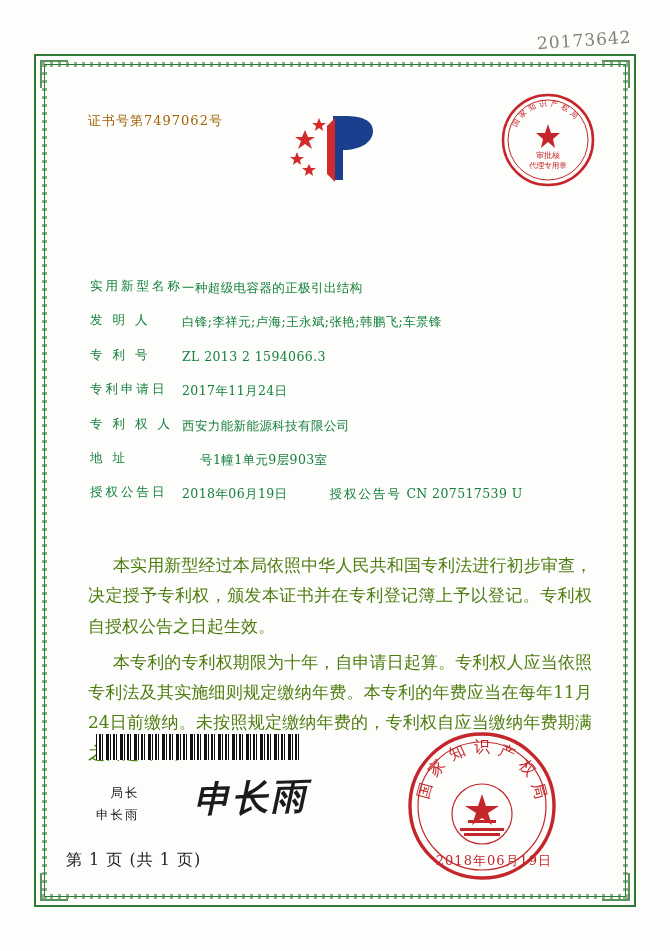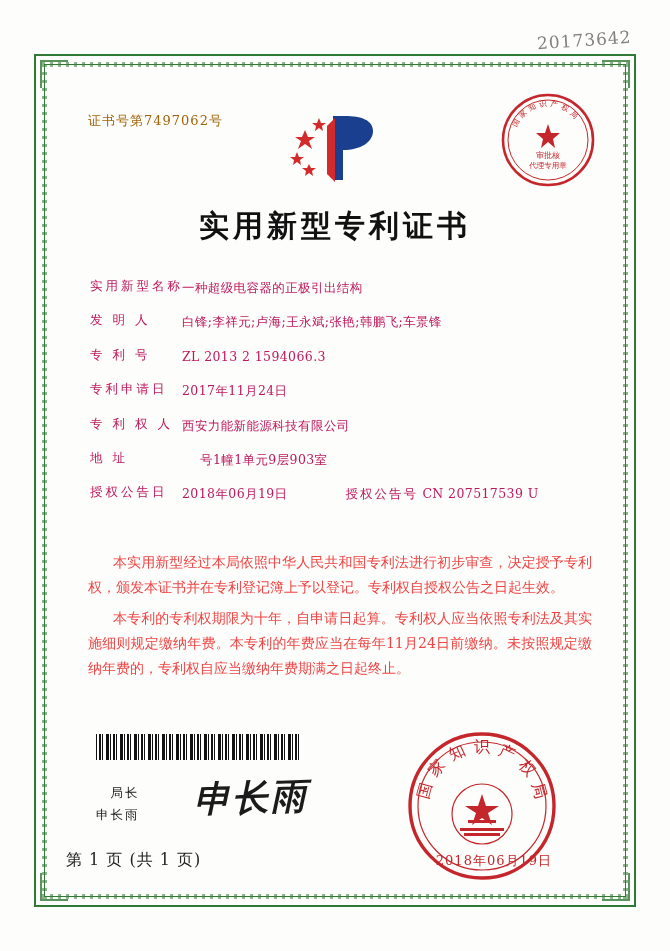--- a/index.html
+++ b/index.html
@@ -135,21 +135,21 @@
   }
 
   
   #fields {
     position: absolute;
     left: 24px;
     right: 10px;
     top: 196px;
     font-family: "DejaVu Serif", "Liberation Serif", serif;
     font-size: 12.5px;
-    color: #be185d;
+    color: #15803d;
   }
   .field-row {
     display: flex;
     align-items: flex-start;
     margin-bottom: 15px;
   }
   .field-label {
     width: 92px;
     flex: 0 0 92px;
     letter-spacing: 3px;
@@ -162,38 +162,38 @@
   }
   .field-value-2 {
     display: block;
     margin-left: 18px;
   }
   .inline-row {
     display: flex;
     align-items: flex-start;
   }
   .inline-right {
-    margin-left: 58px;
+    margin-left: 42px;
     white-space: nowrap;
     text-align: right;
   }
   .inline-right .il {
     letter-spacing: 2px;
   }
 
   
   #paragraphs {
     position: absolute;
     left: 22px;
     right: 12px;
     top: 468px;
     font-family: "DejaVu Serif", "Liberation Serif", serif;
-    font-size: 14px;
+    font-size: 17px;
     line-height: 1.78;
-    color: #ef4444;
+    color: #4d7c0f;
     text-align: justify;
   }
   #paragraphs p {
     margin: 0 0 6px 0;
     text-indent: 25px;
   }
 
   
   #barcode {
     position: absolute;
@@ -310,21 +310,20 @@
           <text transform="rotate(-44 48 48)" x="48" y="14" text-anchor="middle">家</text>
           <text transform="rotate(-26 48 48)" x="48" y="14" text-anchor="middle">知</text>
           <text transform="rotate(-8 48 48)" x="48" y="14" text-anchor="middle">识</text>
           <text transform="rotate(10 48 48)" x="48" y="14" text-anchor="middle">产</text>
           <text transform="rotate(28 48 48)" x="48" y="14" text-anchor="middle">权</text>
           <text transform="rotate(46 48 48)" x="48" y="14" text-anchor="middle">局</text>
         </g>
       </svg>
     </div>
 
-    <div id="doc-title">实用新型专利证书</div>
 
     <div id="fields">
 
       <div class="field-row">
         <div class="field-label">实用新型名称</div>
         <div class="field-value">一种超级电容器的正极引出结构</div>
       </div>
 
       <div class="field-row">
         <div class="field-label">发 明 人</div>

